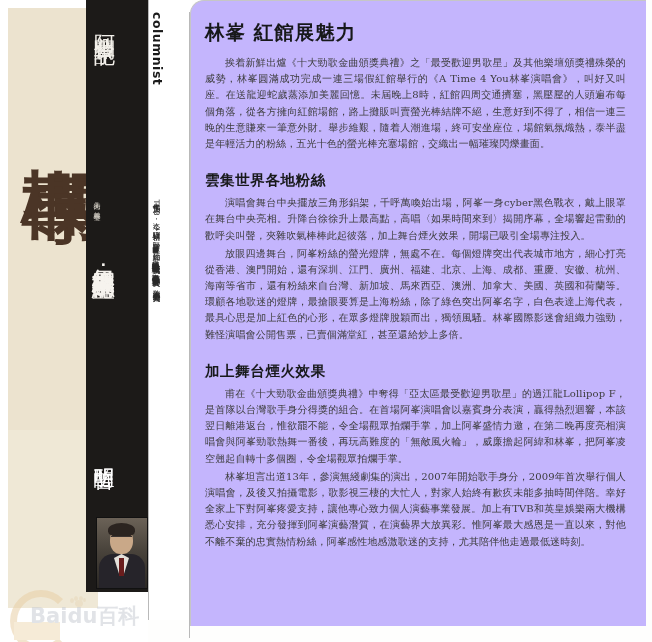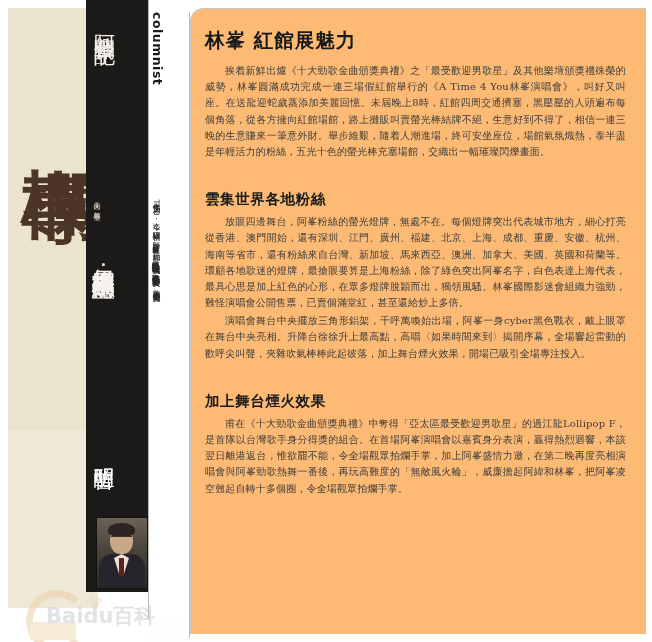--- a/index.html
+++ b/index.html
@@ -203,60 +203,60 @@
   
   .vrule {
     position: absolute;
     width: 1px;
     background: #b9b9b9;
   }
 
   
   #article {
     position: absolute;
-    left: 190px; top: 8px;
+    left: 190px; top: 0;
     width: 456px; height: 626px;
-    background: #fdba74;
+    background: #c4b5fd;
     border-top: 1px solid #c6c6c6;
     border-left: 1px solid #c6c6c6;
     border-top-left-radius: 14px;
     box-sizing: border-box;
     padding: 18px 8px 0 14px;
   }
   #article-title {
     font-family: "DejaVu Serif", "Liberation Serif", serif;
     font-size: 19.5px;
     font-weight: 700;
     color: #17181a;
     letter-spacing: 1px;
     margin: 0 0 9px 0;
   }
   .sec-head {
     font-family: "DejaVu Serif", "Liberation Serif", serif;
     font-size: 14.5px;
     font-weight: 700;
     color: #18191b;
     letter-spacing: 0.6px;
-    margin: 30px 0 5px 0;
+    margin: 19px 0 5px 0;
   }
   .para {
     font-family: "DejaVu Serif", "Liberation Serif", serif;
     font-size: 10px;
     line-height: 1.62;
     color: #3c3c3c;
     text-align: justify;
     text-indent: 2em;
     margin: 0 12px 2px 0;
     letter-spacing: 0.15px;
   }
 
   
   #watermark {
     position: absolute;
-    left: 20px; bottom: 2px;
+    left: 4px; bottom: 2px;
     width: 150px; height: 46px;
     opacity: 0.55;
     pointer-events: none;
     text-align: center;
   }
   #wm-ring {
     position: absolute;
     left: 6px; top: -4px;
     width: 48px; height: 48px;
     border: 7px solid #e8cfa6;
@@ -329,25 +329,26 @@
   <div class="vrule" style="left:148px; top:0px;   height:620px;"></div>
   <div class="vrule" style="left:189px; top:12px;  height:626px;"></div>
 
   <div id="article">
 
     <h1 id="article-title">林峯 紅館展魅力</h1>
 
     <p class="para">挨着新鮮出爐《十大勁歌金曲頒獎典禮》之「最受歡迎男歌星」及其他樂壇頒獎禮殊榮的威勢，林峯圓滿成功完成一連三場假紅館舉行的《A Time 4 You林峯演唱會》，叫好又叫座。在送龍迎蛇歲蒸添加美麗回憶。未屆晚上8時，紅館四周交通擠塞，黑壓壓的人頭遍布每個角落，從各方擁向紅館場館，路上攤販叫賣螢光棒結牌不絕，生意好到不得了，相信一連三晚的生意賺來一筆意外財。舉步維艱，隨着人潮進場，終可安坐座位，場館氣氛熾熱，泰半盡是年輕活力的粉絲，五光十色的螢光棒充塞場館，交織出一幅璀璨閃爍畫面。</p>
 
     <h2 class="sec-head">雲集世界各地粉絲</h2>
+    <p class="para">演唱會舞台中央擺放三角形鋁架，千呼萬喚始出場，阿峯一身cyber黑色戰衣，戴上眼罩在舞台中央亮相。升降台徐徐升上最高點，高唱〈如果時間來到〉揭開序幕，全場響起雷動的歡呼尖叫聲，夾雜吹氣棒棒此起彼落，加上舞台煙火效果，開場已吸引全場專注投入。</p>
     <p class="para">放眼四邊舞台，阿峯粉絲的螢光燈牌，無處不在。每個燈牌突出代表城市地方，細心打亮從香港、澳門開始，還有深圳、江門、廣州、福建、北京、上海、成都、重慶、安徽、杭州、海南等省市，還有粉絲來自台灣、新加坡、馬來西亞、澳洲、加拿大、美國、英國和荷蘭等。環顧各地歌迷的燈牌，最搶眼要算是上海粉絲，除了綠色突出阿峯名字，白色表達上海代表，最具心思是加上紅色的心形，在眾多燈牌脫穎而出，獨領風騷。林峯國際影迷會組織力強勁，難怪演唱會公開售票，已賣個滿堂紅，甚至還給炒上多倍。</p>
-    <p class="para">演唱會舞台中央擺放三角形鋁架，千呼萬喚始出場，阿峯一身cyber黑色戰衣，戴上眼罩在舞台中央亮相。升降台徐徐升上最高點，高唱〈如果時間來到〉揭開序幕，全場響起雷動的歡呼尖叫聲，夾雜吹氣棒棒此起彼落，加上舞台煙火效果，開場已吸引全場專注投入。</p>
 
     <h2 class="sec-head">加上舞台煙火效果</h2>
     <p class="para">甫在《十大勁歌金曲頒獎典禮》中奪得「亞太區最受歡迎男歌星」的過江龍Lollipop F，是首隊以台灣歌手身分得獎的組合。在首場阿峯演唱會以嘉賓身分表演，贏得熱烈迴響，本該翌日離港返台，惟欲罷不能，令全場觀眾拍爛手掌，加上阿峯盛情力邀，在第二晚再度亮相演唱會與阿峯勁歌熱舞一番後，再玩高難度的「無敵風火輪」，威廉擔起阿緯和林峯，把阿峯凌空翹起自轉十多個圈，令全場觀眾拍爛手掌。</p>
+    <p class="para">林峯坦言出道13年，參演無綫劇集的演出，2007年開始歌手身分，2009年首次舉行個人演唱會，及後又拍攝電影，歌影視三棲的大忙人，對家人始終有歉疚未能多抽時間伴陪。幸好全家上下對阿峯疼愛支持，讓他專心致力個人演藝事業發展。加上有TVB和英皇娛樂兩大機構悉心安排，充分發揮到阿峯演藝潛質，在演藝界大放異彩。惟阿峯最大感恩是一直以來，對他不離不棄的忠實熱情粉絲，阿峯感性地感激歌迷的支持，尤其陪伴他走過最低迷時刻。</p>
   </div>
 
   <div id="watermark">
     <div id="wm-ring"></div>
     <div id="wm-block"></div>
     <div id="wm-text">
       <span>Baidu</span><span>百科</span>
     </div>
     <div id="wm-paw">
       <i style="left:5px;  top:4px;  width:8px; height:7px;"></i>

